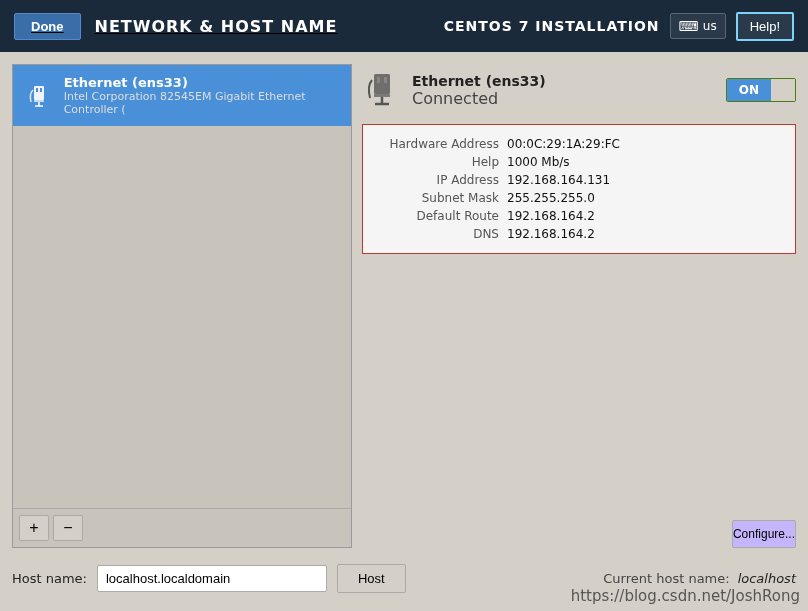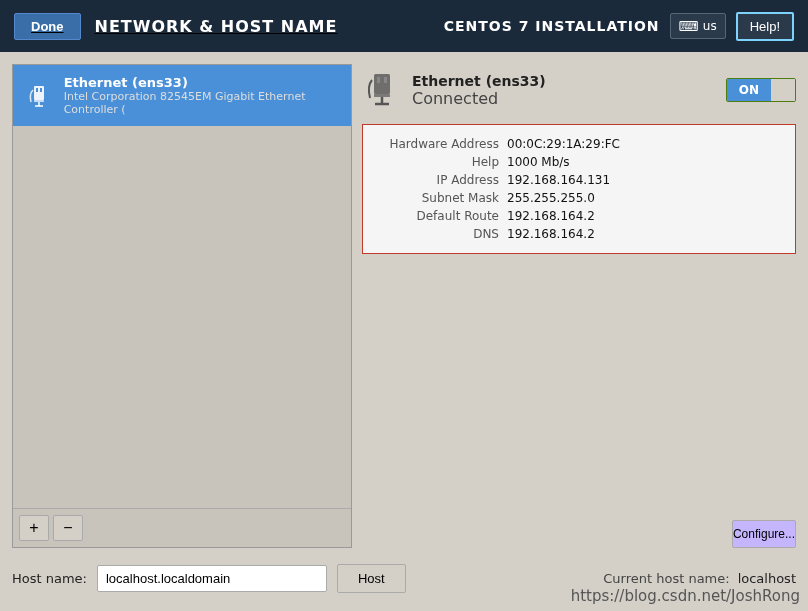--- a/index.html
+++ b/index.html
@@ -277,20 +277,21 @@
       gap: 8px;
     }
     .current-hostname-label {
       font-size: 13px;
       color: #444;
     }
     .current-hostname-value {
       font-size: 13px;
       color: #222;
       font-weight: 500;
+      font-style: italic;
     }
 
     .watermark {
       position: absolute;
       bottom: 6px;
       right: 8px;
       font-size: 15px;
       color: #555;
       text-align: right;
     }

